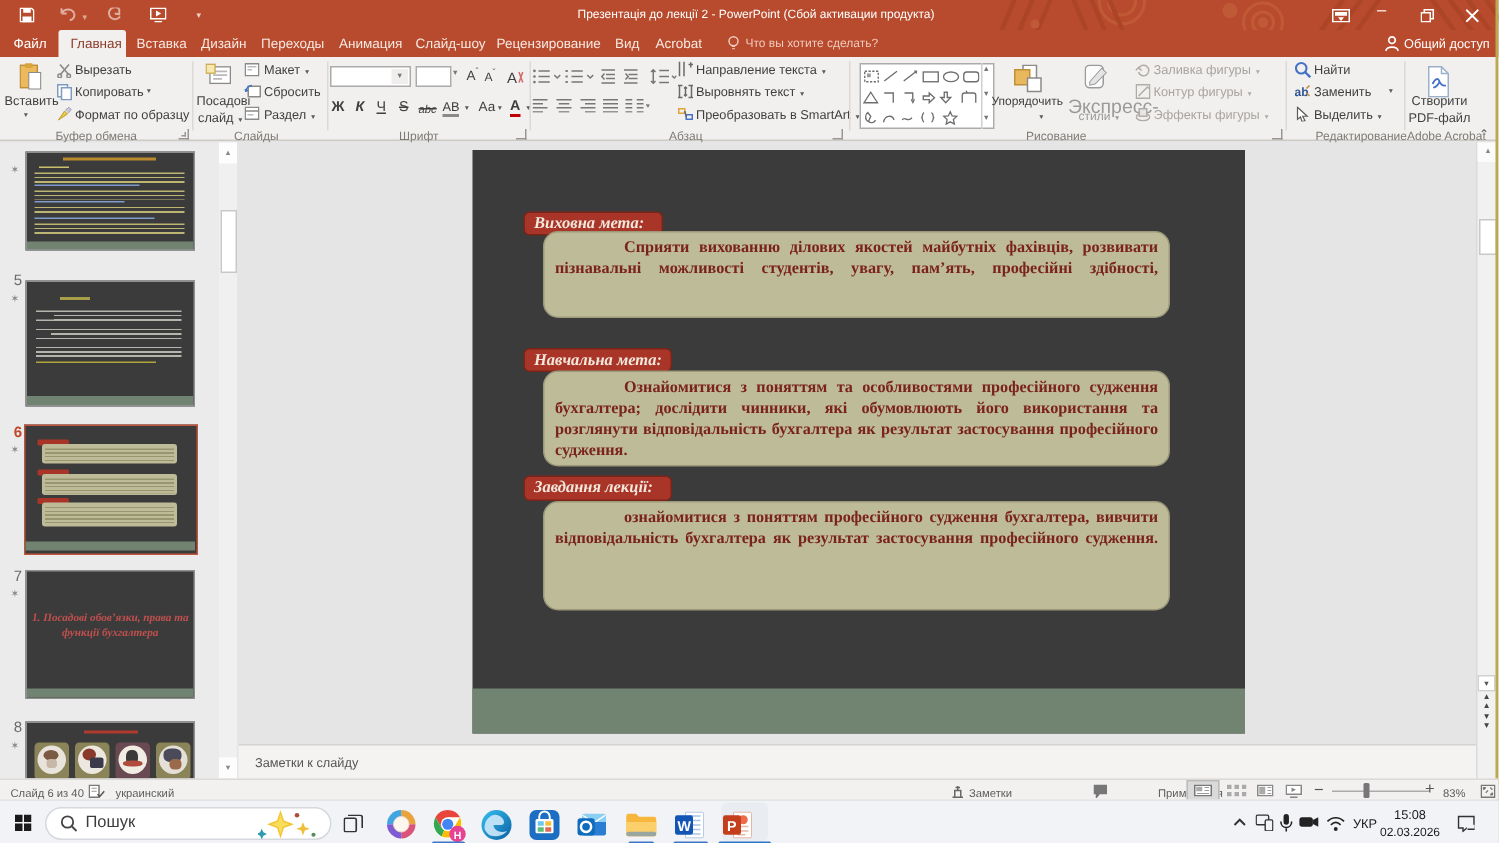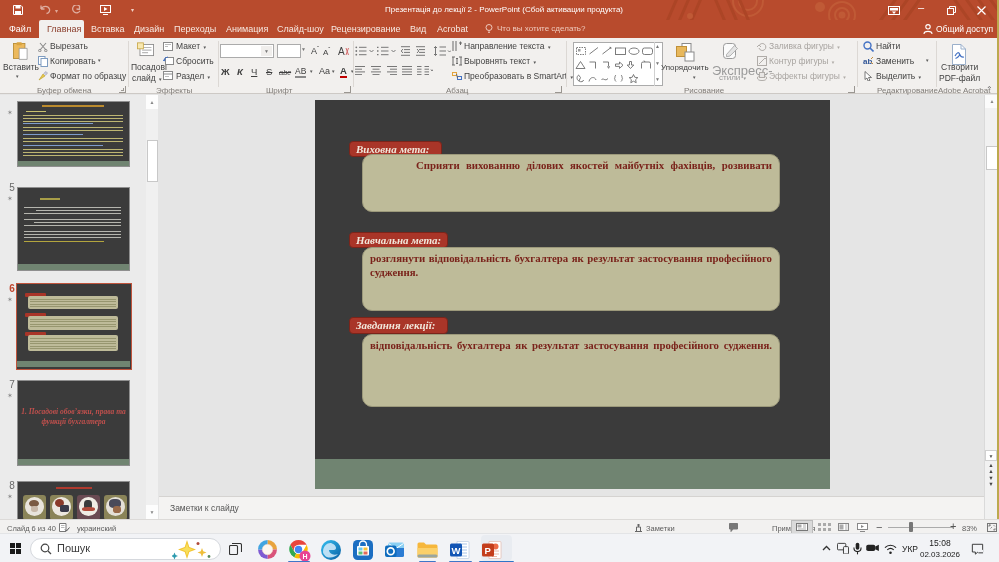--- a/index.html
+++ b/index.html
@@ -176,21 +176,21 @@
       <rect x="2.5" y="1.5" width="8" height="7" fill="#FFF" stroke="#8A8A8A"></rect>
       <path d="M1 5 A4 4 0 0 1 5 1 M1 5 L0 3.5 M1 5 L2.5 4" stroke="#4472C4" fill="none"></path>
     </svg>
   <div class="abs rtext" style="left:176px;top:17.5px;">Сбросить</div>
   <svg class="abs" style="left:163px;top:33px;" width="10" height="9" viewBox="0 0 10 9">
       <rect x="0.5" y="0.5" width="9" height="8" fill="#FFF" stroke="#8A8A8A"></rect>
       <path d="M0.5 3 H9.5" stroke="#8A8A8A"></path>
       <path d="M2 5.5 H6" stroke="#BBB"></path>
     </svg>
   <div class="abs rtext" style="left:176px;top:32.5px;">Раздел <span class="caret">▼</span></div>
-  <div class="abs glabel" style="left:156px;">Эффекты</div>
+  <div class="abs glabel" style="left:156px;">Слайды</div>
   <div class="rsep" style="left:218px;"></div>
 
   <div class="abs" style="left:220px;top:6px;width:54px;height:14px;background:#FFF;border:1px solid #ABABAB;">
       <div class="abs" style="right:1px;top:1px;width:11px;height:10px;background:#F0EEEC;font-size:5px;color:#777;text-align:center;line-height:10px;">▼</div>
     </div>
   <div class="abs" style="left:277px;top:6px;width:24px;height:14px;background:#FFF;border:1px solid #ABABAB;"></div>
   <div class="abs" style="left:301px;top:8px;font-size:5px;color:#777;">▼</div>
   <div class="abs" style="left:311px;top:7px;font-size:9px;color:#3F3F3F;">А<span style="font-size:6px;vertical-align:4px;">ˆ</span></div>
   <div class="abs" style="left:323px;top:8px;font-size:8px;color:#3F3F3F;">А<span style="font-size:6px;vertical-align:4px;">ˇ</span></div>
   <svg class="abs" style="left:338px;top:8px;" width="12" height="11" viewBox="0 0 12 11">
@@ -425,28 +425,32 @@
 
 <div class="abs" style="left:146px;top:95px;width:12px;height:424px;background:#F0F0F0;"></div>
 <div class="abs" style="left:146px;top:95px;width:12px;height:14px;background:#FDFDFD;font-size:5px;color:#888;text-align:center;line-height:14px;">▲</div>
 <div class="abs" style="left:146.5px;top:140px;width:11px;height:42px;background:#FFF;border:1px solid #C8C8C8;"></div>
 <div class="abs" style="left:146px;top:505px;width:12px;height:14px;background:#FDFDFD;font-size:5px;color:#888;text-align:center;line-height:14px;">▼</div>
 <div id="slide">
   <div class="abs sage" style="left:0;top:359px;width:515px;height:30px;"></div>
   <div class="chip" style="left:34px;top:41px;width:93px;height:16px;">Виховна мета:</div>
   <div class="obox" style="top:54px;height:58px;">
     <div class="ind">Сприяти вихованню ділових якостей майбутніх фахівців, розвивати</div>
+    <div>пізнавальні можливості студентів, увагу, пам’ять, професійні здібності,</div>
   </div>
   <div class="chip" style="left:34px;top:132px;width:99px;height:16px;">Навчальна мета:</div>
   <div class="obox" style="top:147px;height:64px;">
+    <div class="ind">Ознайомитися з поняттям та особливостями професійного судження</div>
+    <div>бухгалтера; дослідити чинники, які обумовлюють його використання та</div>
     <div>розглянути відповідальність бухгалтера як результат застосування професійного</div>
     <div class="last">судження.</div>
   </div>
   <div class="chip" style="left:34px;top:217px;width:99px;height:17px;">Завдання лекції:</div>
   <div class="obox" style="top:234px;height:73px;">
+    <div class="ind">ознайомитися з поняттям професійного судження бухгалтера, вивчити</div>
     <div>відповідальність бухгалтера як результат застосування професійного судження.</div>
   </div>
 </div>
 
 <div class="abs" style="left:984px;top:95px;width:15px;height:424px;background:#F1F1F1;border-left:1px solid #DADADA;"></div>
 <div class="abs" style="left:985px;top:95px;width:14px;height:13px;background:#FBFBFB;font-size:5px;color:#888;text-align:center;line-height:13px;">▲</div>
 <div class="abs" style="left:986px;top:146px;width:12px;height:24px;background:#FFF;border:1px solid #C8C8C8;"></div>
 <div class="abs" style="left:985px;top:450px;width:12px;height:11px;background:#FFF;border:1px solid #D0D0D0;font-size:5px;color:#555;text-align:center;line-height:10px;">▼</div>
 <div class="abs" style="left:984px;top:462px;width:14px;height:12px;font-size:5.5px;color:#444;text-align:center;line-height:6px;">▲<br>▲</div>
 <div class="abs" style="left:984px;top:475px;width:14px;height:12px;font-size:5.5px;color:#444;text-align:center;line-height:6px;">▼<br>▼</div>

